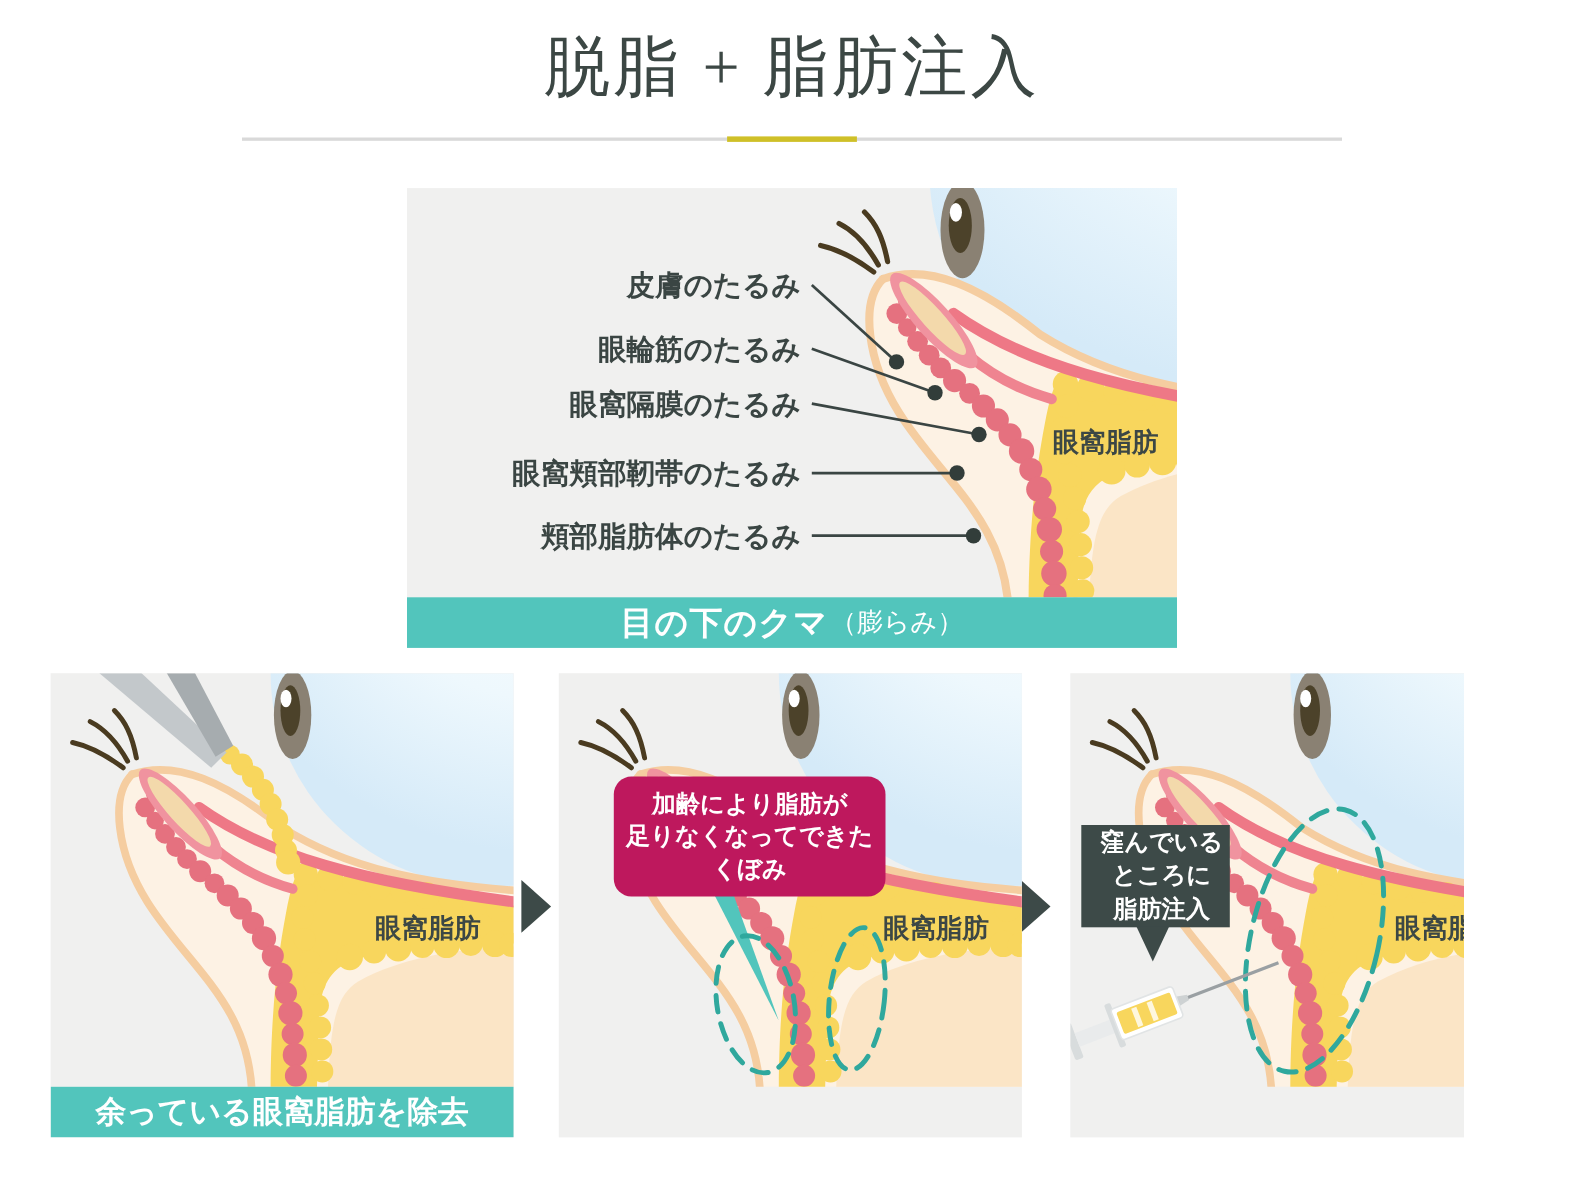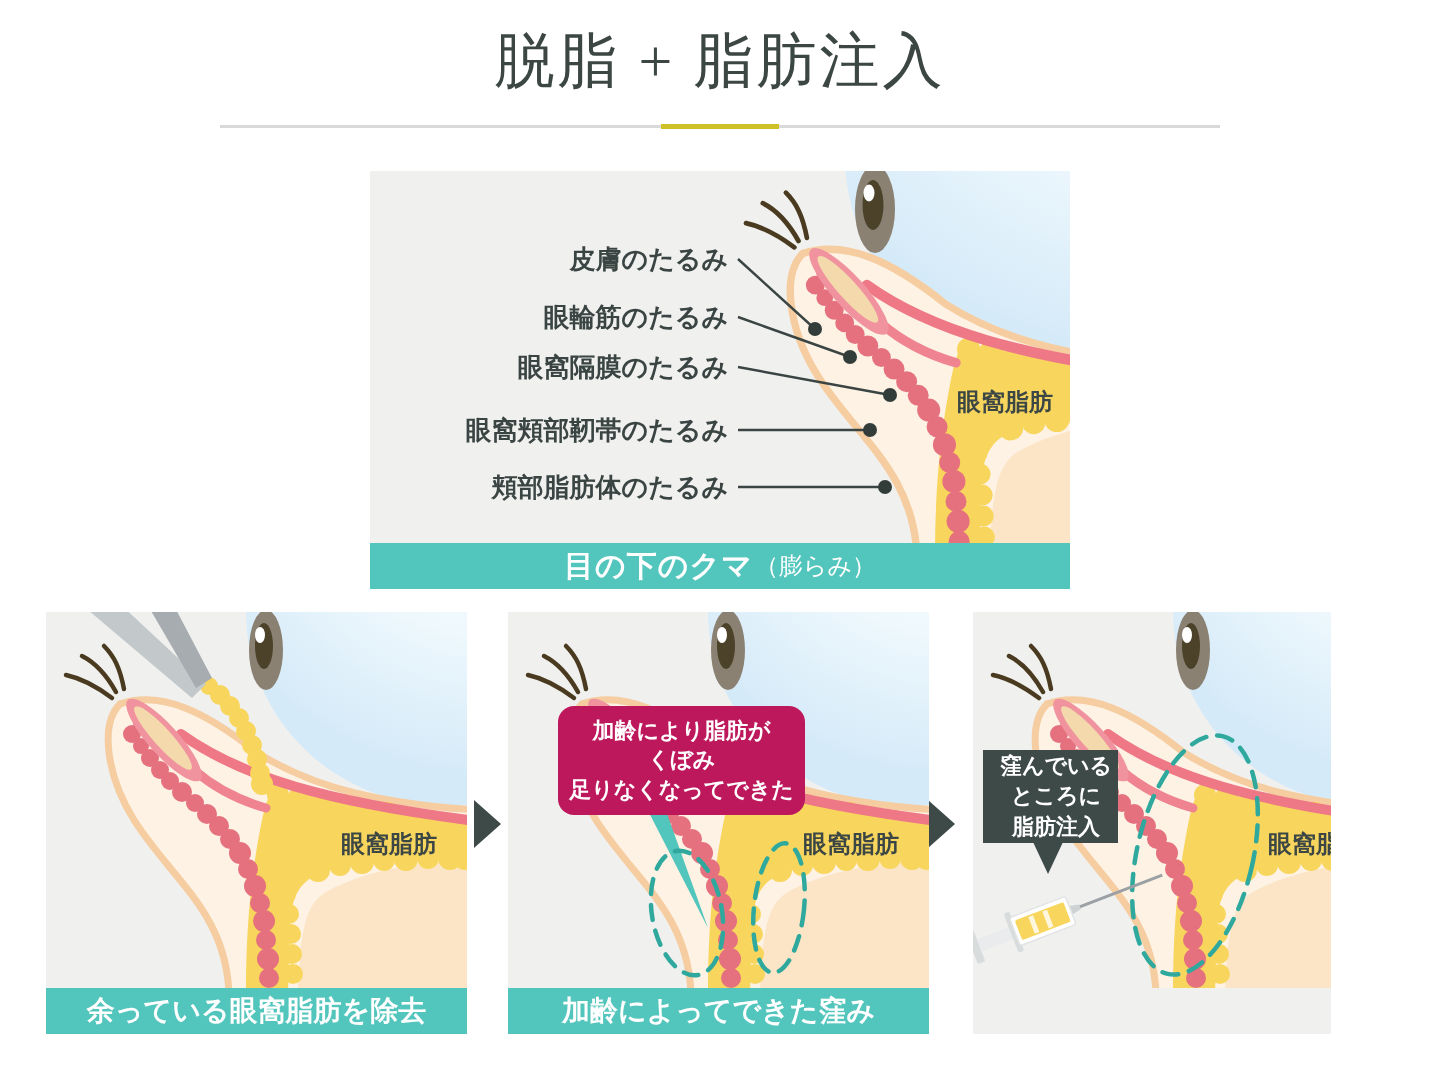--- a/index.html
+++ b/index.html
@@ -221,25 +221,22 @@
       </g>
       <polygon points="133,185 153,185 200,316" fill="#52c5bc"></polygon>
       <g fill="none" stroke="#2fa89d" stroke-width="4.5" stroke-dasharray="15 11" stroke-linecap="round">
         <ellipse cx="179" cy="301" rx="35" ry="63" transform="rotate(-10 179 301)"></ellipse>
         <ellipse cx="271" cy="296" rx="25" ry="65" transform="rotate(6 271 296)"></ellipse>
       </g>
       <text class="fatlbl" x="343" y="240" text-anchor="middle">眼窩脂肪</text>
     </svg>
     <div class="bubble">
       <span>加齢により脂肪が</span>
+      <span>足りなくなってできた</span>
       <span>くぼみ</span>
-      <span>足りなくなってできた</span>
-    </div>
-    <div class="caption">
-      <span class="cap-main">加齢によってできた窪み</span>
     </div>
   </section>
 
   <section class="panel step-panel" id="step3">
     <svg viewBox="0 0 421 376" width="421" height="376">
       <ellipse cx="400" cy="0" rx="200" ry="194" fill="url(#gEye)"></ellipse>
       <use href="#face-def"></use>
       <g>
         <ellipse cx="220" cy="38" rx="17" ry="40" fill="#8a8173"></ellipse>
         <ellipse cx="218" cy="34" rx="9" ry="23" fill="#4c422a"></ellipse>

